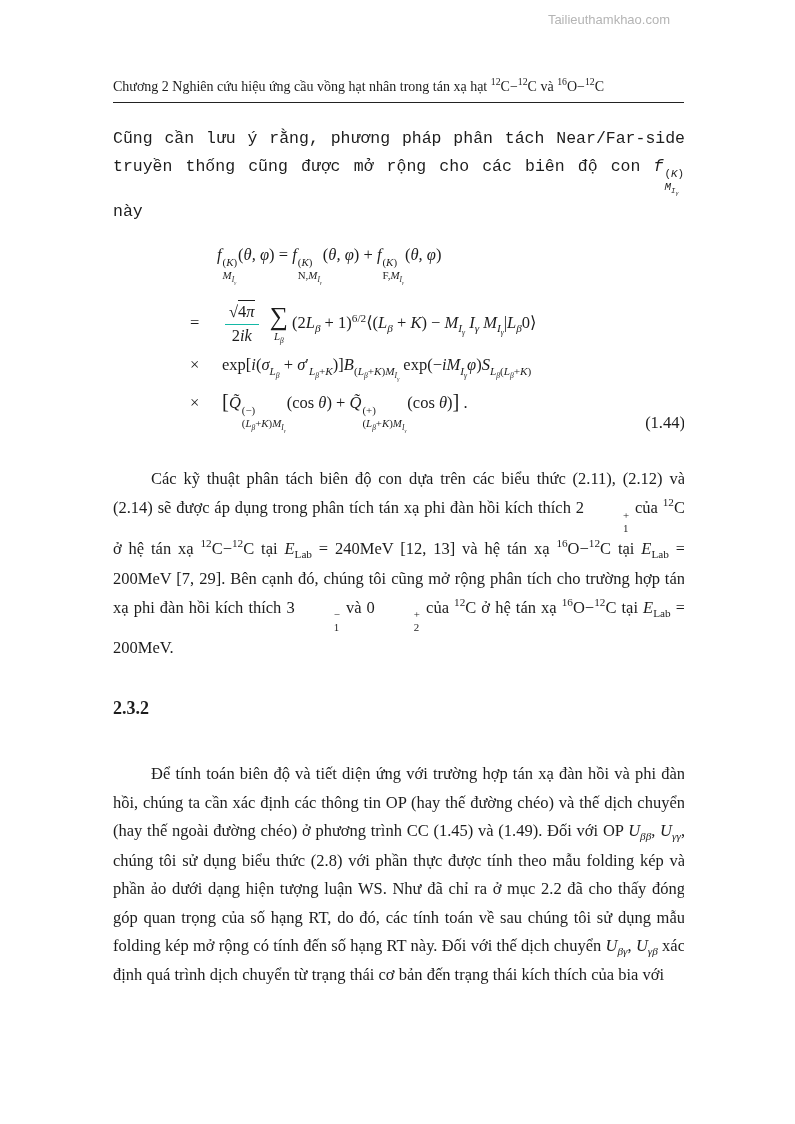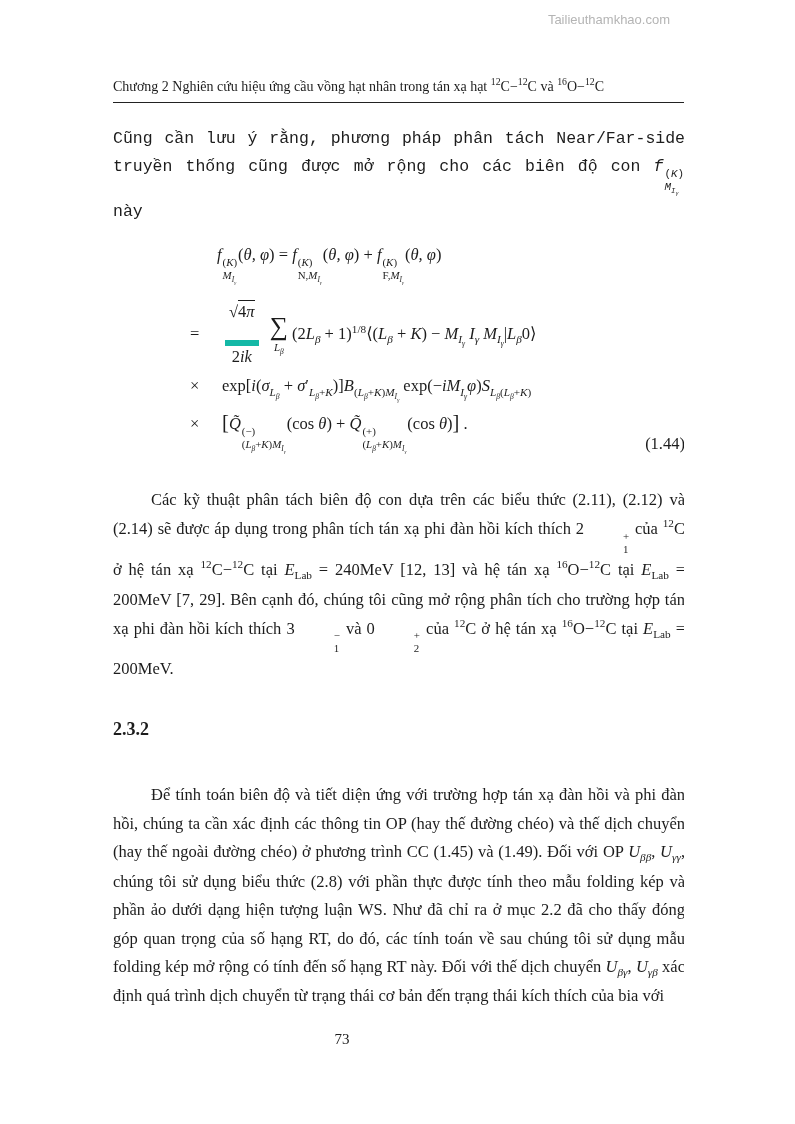--- a/index.html
+++ b/index.html
@@ -53,21 +53,21 @@
   }
   .eq-row { position:relative; padding-left:77px; margin:9px 0; }
   .eq-row.first { padding-left:104px; margin-bottom:16px; }
   .eq-op { display:inline-block; width:32px; }
   .eq-number { position:absolute; right:0; bottom:2px; }
 
   .frac {
     display:inline-block; vertical-align:middle; text-align:center;
     margin:0 3px; line-height:1.25;
   }
-  .frac .num { display:block; border-bottom:6px solid #14b8a6; padding:0 4px 17px; }
+  .frac .num { display:block; border-bottom:1px solid #14b8a6; padding:0 4px 1px; }
   .frac .den { display:block; padding:1px 4px 0; }
   .ovl { border-top:1px solid #1c1c1c; padding-top:1px; }
 
   .sum {
     display:inline-flex; flex-direction:column; align-items:center;
     vertical-align:middle; line-height:1; margin:0 4px;
   }
   .sum .sig { font-size:1.55em; }
   .sum .under { font-size:0.66em; margin-top:2px;text-align:right; }
 
@@ -115,21 +115,21 @@
               <span class="b">N,<i>M</i><sub><i>I</i><sub><i>γ</i></sub></sub></span>
             </span>(<i>θ, φ</i>) + <i>f</i><span class="vss">
               <span class="t">(<i>K</i>)</span>
               <span class="b">F,<i>M</i><sub><i>I</i><sub><i>γ</i></sub></sub></span>
             </span>(<i>θ, φ</i>)</span>
       </div>
       <div class="eq-row">
         <span class="eq-op">=</span><span class="eq-content"><span class="frac"><span class="num">√<span class="ovl">4<i>π</i></span></span><span class="den">2<i>ik</i></span></span> <span class="sum">
               <span class="sig">∑</span>
               <span class="under"><i>L</i><sub><i>β</i></sub></span>
-            </span>(2<i>L</i><sub><i>β</i></sub> + 1)<sup>1/8</sup>⟨(<i>L</i><sub><i>β</i></sub> + <i>K</i>) − <i>M</i><sub><i>I</i><sub><i>γ</i></sub></sub> <i>I</i><sub><i>γ</i></sub> <i>M</i><sub><i>I</i><sub><i>γ</i></sub></sub>|<i>L</i><sub><i>β</i></sub>0⟩</span>
+            </span>(2<i>L</i><sub><i>β</i></sub> + 1)<sup>6/2</sup>⟨(<i>L</i><sub><i>β</i></sub> + <i>K</i>) − <i>M</i><sub><i>I</i><sub><i>γ</i></sub></sub> <i>I</i><sub><i>γ</i></sub> <i>M</i><sub><i>I</i><sub><i>γ</i></sub></sub>|<i>L</i><sub><i>β</i></sub>0⟩</span>
       </div>
       <div class="eq-row">
         <span class="eq-op">×</span><span class="eq-content">exp[<i>i</i>(<i>σ</i><sub><i>L</i><sub><i>β</i></sub></sub> + <i>σ</i>′<sub><i>L</i><sub><i>β</i></sub>+<i>K</i></sub>)]<i>B</i><sub>(<i>L</i><sub><i>β</i></sub>+<i>K</i>)<i>M</i><sub><i>I</i><sub><i>γ</i></sub></sub></sub> exp(−<i>iM</i><sub><i>I</i><sub><i>γ</i></sub></sub><i>φ</i>)<i>S</i><sub><i>L</i><sub><i>β</i></sub>(<i>L</i><sub><i>β</i></sub>+<i>K</i>)</sub></span>
       </div>
       <div class="eq-row">
         <span class="eq-op">×</span><span class="eq-content"><span class="bb">[</span><i>Q̃</i><span class="vss">
               <span class="t">(−)</span>
               <span class="b">(<i>L</i><sub><i>β</i></sub>+<i>K</i>)<i>M</i><sub><i>I</i><sub><i>γ</i></sub></sub></span>
             </span>(cos <i>θ</i>) + <i>Q̃</i><span class="vss">
               <span class="t">(+)</span>
@@ -151,15 +151,14 @@
         </span> của <sup>12</sup>C ở hệ tán xạ <sup>16</sup>O−<sup>12</sup>C tại <i>E</i><sub>Lab</sub> = 200MeV.</p>
 
     <div class="section-heading">
       <span class="sec-num">2.3.2</span>
     </div>
 
     <p class="body-par indent">Để tính toán biên độ và tiết diện ứng với trường hợp tán xạ đàn hồi và phi đàn hồi, chúng ta cần xác định các thông tin OP (hay thế đường chéo) và thế dịch chuyển (hay thế ngoài đường chéo) ở phương trình CC (1.45) và (1.49). Đối với OP <i>U</i><sub><i>ββ</i></sub>, <i>U</i><sub><i>γγ</i></sub>, chúng tôi sử dụng biểu thức (2.8) với phần thực được tính theo mẫu folding kép và phần ảo dưới dạng hiện tượng luận WS. Như đã chỉ ra ở mục 2.2 đã cho thấy đóng góp quan trọng của số hạng RT, do đó, các tính toán về sau chúng tôi sử dụng mẫu folding kép mở rộng có tính đến số hạng RT này. Đối với thế dịch chuyển <i>U</i><sub><i>βγ</i></sub>, <i>U</i><sub><i>γβ</i></sub> xác định quá trình dịch chuyển từ trạng thái cơ bản đến trạng thái kích thích của bia với</p>
 
   </div>
 
-  <div class="page-number">73</div>
 
 </div>
 
 </body></html>

